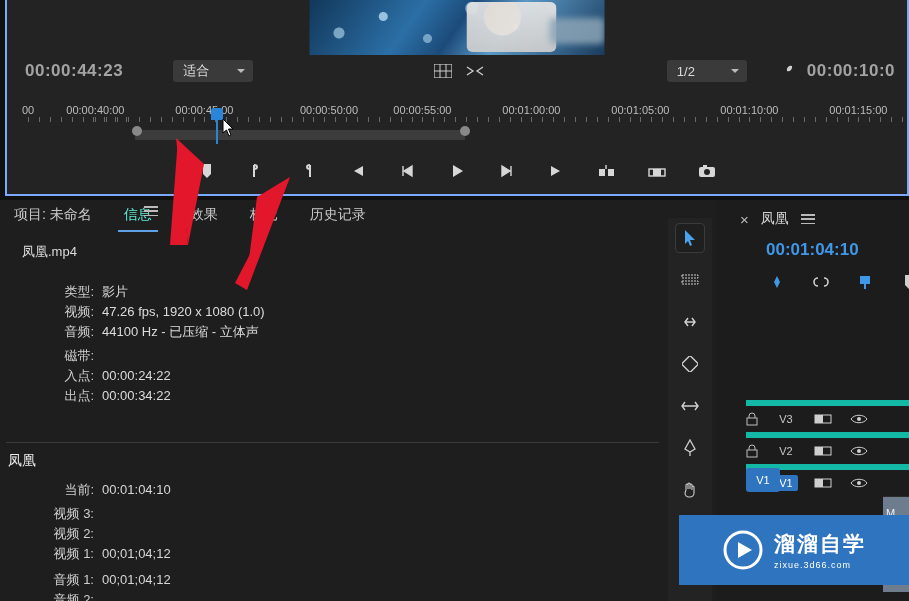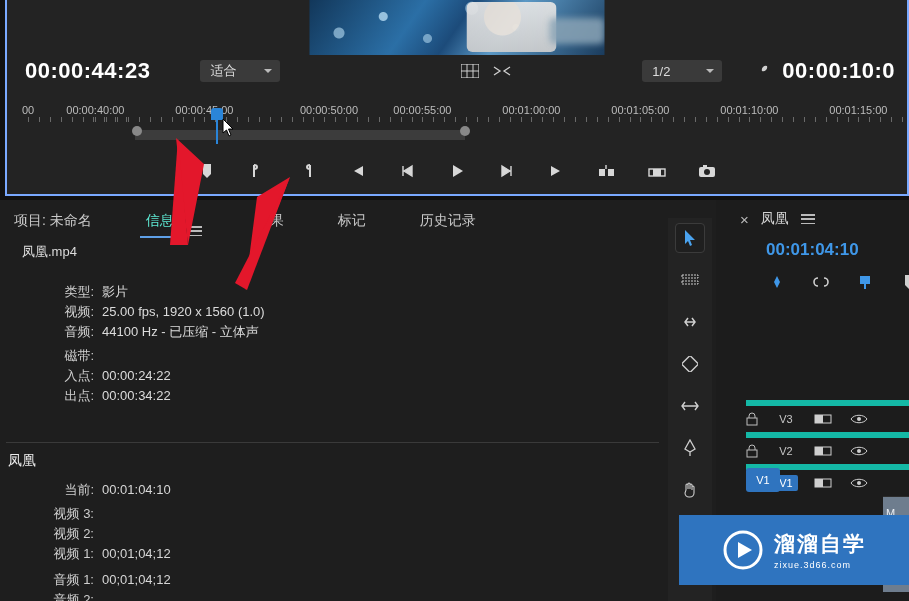--- a/index.html
+++ b/index.html
@@ -4,41 +4,41 @@
 <style>
 *{box-sizing:border-box;margin:0;padding:0;font-family:"Microsoft YaHei",Arial,sans-serif;user-select:none}
 html,body{width:909px;height:601px;overflow:hidden;background:#111}
 body{position:relative;color:#d6d6d6;font-size:13px}
 .view{position:absolute;left:5px;top:0;right:0;height:196px;border:2px solid #7aa9ff;border-top:none;background:#232323}
 .preview{position:absolute;top:0;left:50%;transform:translateX(-50%);width:295px;height:55px;background:linear-gradient(125deg,#12375a 0%,#2b6fa6 35%,#1c4b7a 50%,#5b98c5 65%,#1a3b5c 100%);overflow:hidden}
 .preview::before{content:"";position:absolute;inset:0;background:radial-gradient(circle at 25% 30%,rgba(200,235,255,.7) 4px,transparent 5px),radial-gradient(circle at 10% 60%,rgba(200,235,255,.55) 5px,transparent 6px),radial-gradient(circle at 55% 15%,rgba(200,235,255,.5) 6px,transparent 7px),radial-gradient(circle at 70% 50%,rgba(200,235,255,.4) 3px,transparent 4px),radial-gradient(circle at 40% 70%,rgba(200,235,255,.5) 4px,transparent 5px)}
 .preview .subj{position:absolute;right:48px;top:2px;width:90px;height:50px;background:radial-gradient(circle at 40% 30%,#efe6dd 0 18px,transparent 19px),linear-gradient(#e6e6e6,#cfcfcf);border-radius:6px;opacity:.92}
 .preview .blur{position:absolute;right:0;top:18px;width:55px;height:26px;background:#8aa4b6;filter:blur(3px);border-radius:5px;opacity:.85}
 .ctrlrow{position:absolute;top:58px;left:18px;right:12px;height:26px;display:flex;align-items:center}
-.tc-blue{color:#ffffff;font-size:22px;font-weight:600;letter-spacing:.5px}
+.tc-blue{color:#a3a3a3;font-size:17px;font-weight:600;letter-spacing:.5px}
 .combo{display:flex;align-items:center;height:22px;padding:0 24px 0 10px;background:#3a3a3a;border-radius:3px;position:relative;color:#dcdcdc;font-size:13px;min-width:80px}
 .combo::after{content:"";position:absolute;right:8px;top:9px;border:4px solid transparent;border-top-color:#bbb}
 .icon{width:20px;height:20px;display:flex;align-items:center;justify-content:center;color:#cfcfcf}
 .icon svg{display:block}
 .ruler{position:absolute;top:100px;left:10px;right:0;height:50px}
 .ticks{position:relative;height:24px}
 .major{position:absolute;top:4px;font-size:11px;color:#bdbdbd;transform:translateX(-50%);white-space:nowrap}
 .minor{position:absolute;top:17px;width:1px;height:5px;background:#6a6a6a}
 .play-range{position:absolute;top:30px;height:10px;background:#3c3c3c}
 .knob{position:absolute;top:26px;width:10px;height:10px;border-radius:50%;background:#888;transform:translateX(-50%)}
 .phead{position:absolute;top:8px;transform:translateX(-50%)}
 .phead .cap{width:12px;height:12px;border-radius:3px 3px 0 0;background:#2a85d9}
 .phead .stem{width:2px;height:24px;background:#2a85d9;margin:0 auto}
 .cursor{position:absolute;pointer-events:none}
 .cursor svg{display:block}
 .transport{position:absolute;top:156px;left:0;right:0;height:30px;display:flex;justify-content:center;gap:28px;align-items:center;color:#d7d7d7}
 .transport .tb{width:22px;height:22px;display:flex;align-items:center;justify-content:center}
 
 .lower{position:absolute;top:200px;left:0;right:0;bottom:0;background:#1e1e1e}
-.panel-tabs{position:absolute;top:6px;left:14px;right:250px;height:30px;display:flex;gap:54px;align-items:flex-end;font-size:14px;color:#c9c9c9}
+.panel-tabs{position:absolute;top:6px;left:14px;right:250px;height:30px;display:flex;gap:32px;align-items:flex-start;font-size:14px;color:#c9c9c9}
 .panel-tabs .tab{position:relative;padding-bottom:6px}
 .panel-tabs .tab.active{color:#5eead4}
 .panel-tabs .tab.active::after{content:"";position:absolute;left:-6px;right:-6px;bottom:-2px;height:2px;background:#5e9fe6}
 .burger{width:14px;height:10px;position:relative}
 .burger::before,.burger::after,.burger i{content:"";position:absolute;left:0;right:0;height:1.5px;background:#bbb}
 .burger::before{top:0}.burger::after{bottom:0}.burger i{top:4px}
 .info-block{position:absolute;top:42px;left:22px;right:260px;line-height:20px;font-size:13px;color:#dcdcdc}
 .info-kv{display:flex;gap:8px}
 .info-kv .k{width:72px;text-align:right;color:#cfcfcf}
 .divider{position:absolute;left:6px;right:250px;top:242px;height:1px;background:#3a3a3a}
@@ -303,21 +303,21 @@
   </div>
 
   <div class="info-block">
     <div style="margin-bottom:20px">凤凰.mp4</div>
     <div class="info-kv">
         <span class="k">类型:</span>
         <span>影片</span>
       </div>
     <div class="info-kv">
         <span class="k">视频:</span>
-        <span>25.00 fps, 1920 x 1560 (1.0)</span>
+        <span>47.26 fps, 1920 x 1080 (1.0)</span>
       </div>
     <div class="info-kv">
         <span class="k">音频:</span>
         <span>44100 Hz - 已压缩 - 立体声</span>
       </div>
     <div style="height:4px"></div>
     <div class="info-kv">
         <span class="k">磁带:</span>
         <span></span>
       </div>

